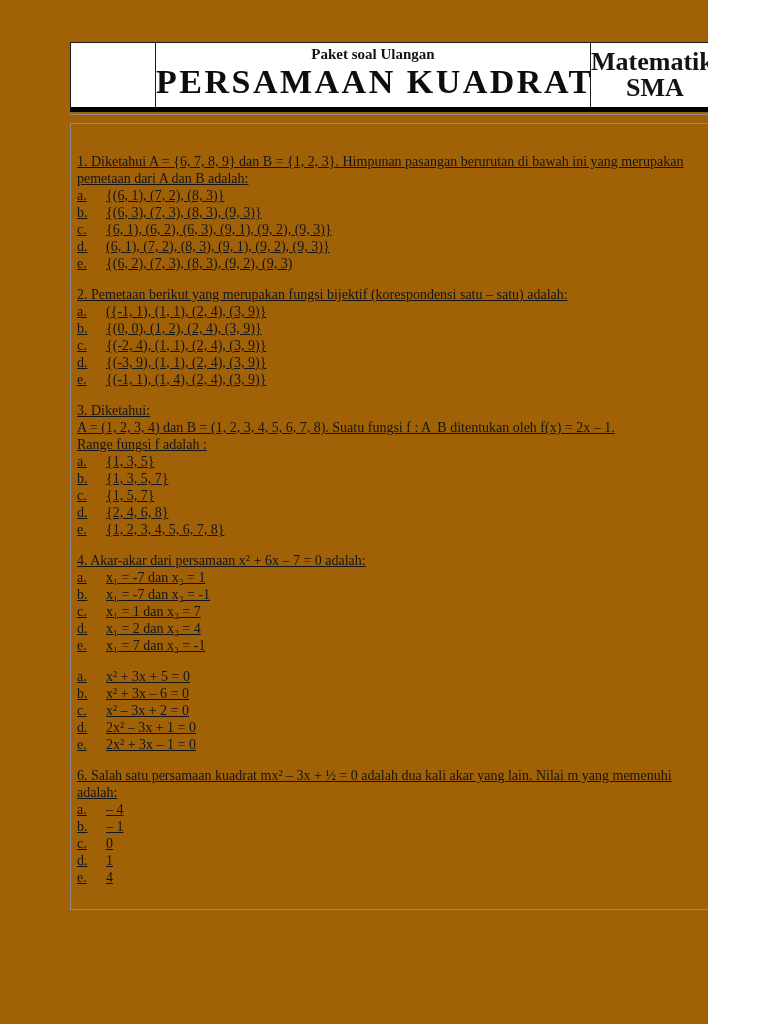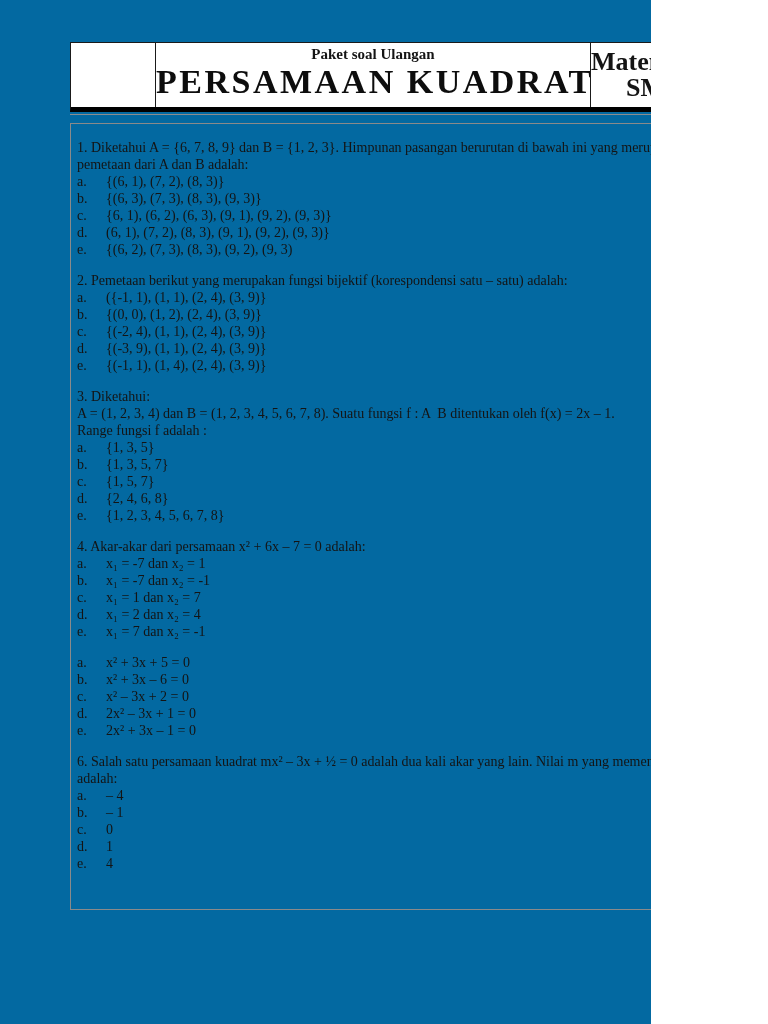--- a/index.html
+++ b/index.html
@@ -1,17 +1,17 @@
 <!DOCTYPE html>
 <html><head>
 <meta charset="utf-8">
 <style>
   html,body { margin:0; padding:0; background:#ffffff; }
   .page {
-    position:relative; width:651px; height:1024px; background:#0369a1;
+    position:relative; width:708px; height:1024px; background:#a16207;
     font-family:"Liberation Serif","DejaVu Serif",serif; color:#141414;
     overflow:hidden;
   }
   
   .hdr {
     position:absolute; left:70px; top:42px; width:650px; height:70px;
     display:flex; box-sizing:border-box;
     border:1px solid #1a1a1a; border-bottom:5px solid #000;
     background:#fff;
   }
@@ -36,21 +36,21 @@
     position:absolute; left:70px; top:114px; width:650px; height:0;
     border-top:1px solid #8d8d8d;
   }
   
   .box {
     position:absolute; left:70px; top:123px; width:650px; height:787px;
     box-sizing:border-box; border:1px solid #8a8a8a;
     padding:15px 4px 0 6px;
     font-size:14px; line-height:17px; overflow:hidden;
   }
-  .q { margin:0 0 14px 0; }
+  .q { margin:14px 0 14px 0;text-decoration:underline; }
   .q p { margin:0; }
   .opt { display:flex; }
   .opt-letter { flex:0 0 29px; }
   .nowrap { white-space:nowrap; }
 </style>
 </head>
 <body>
 
 <div class="page">
 

